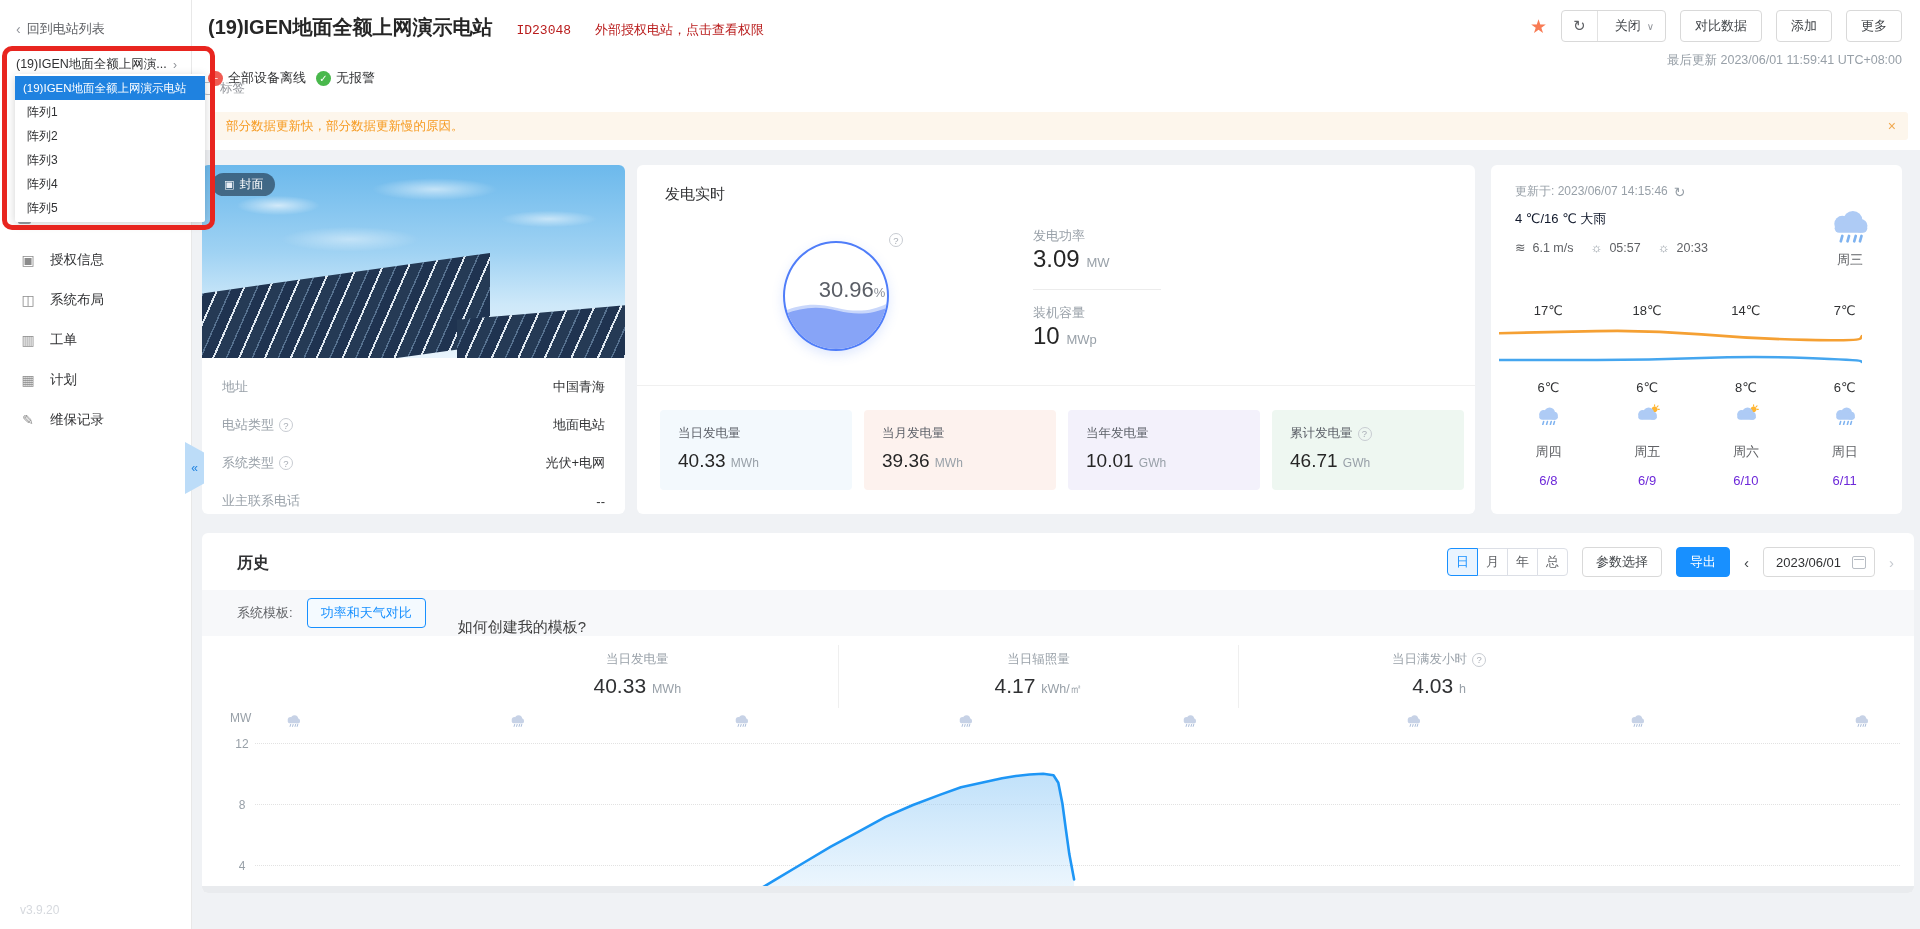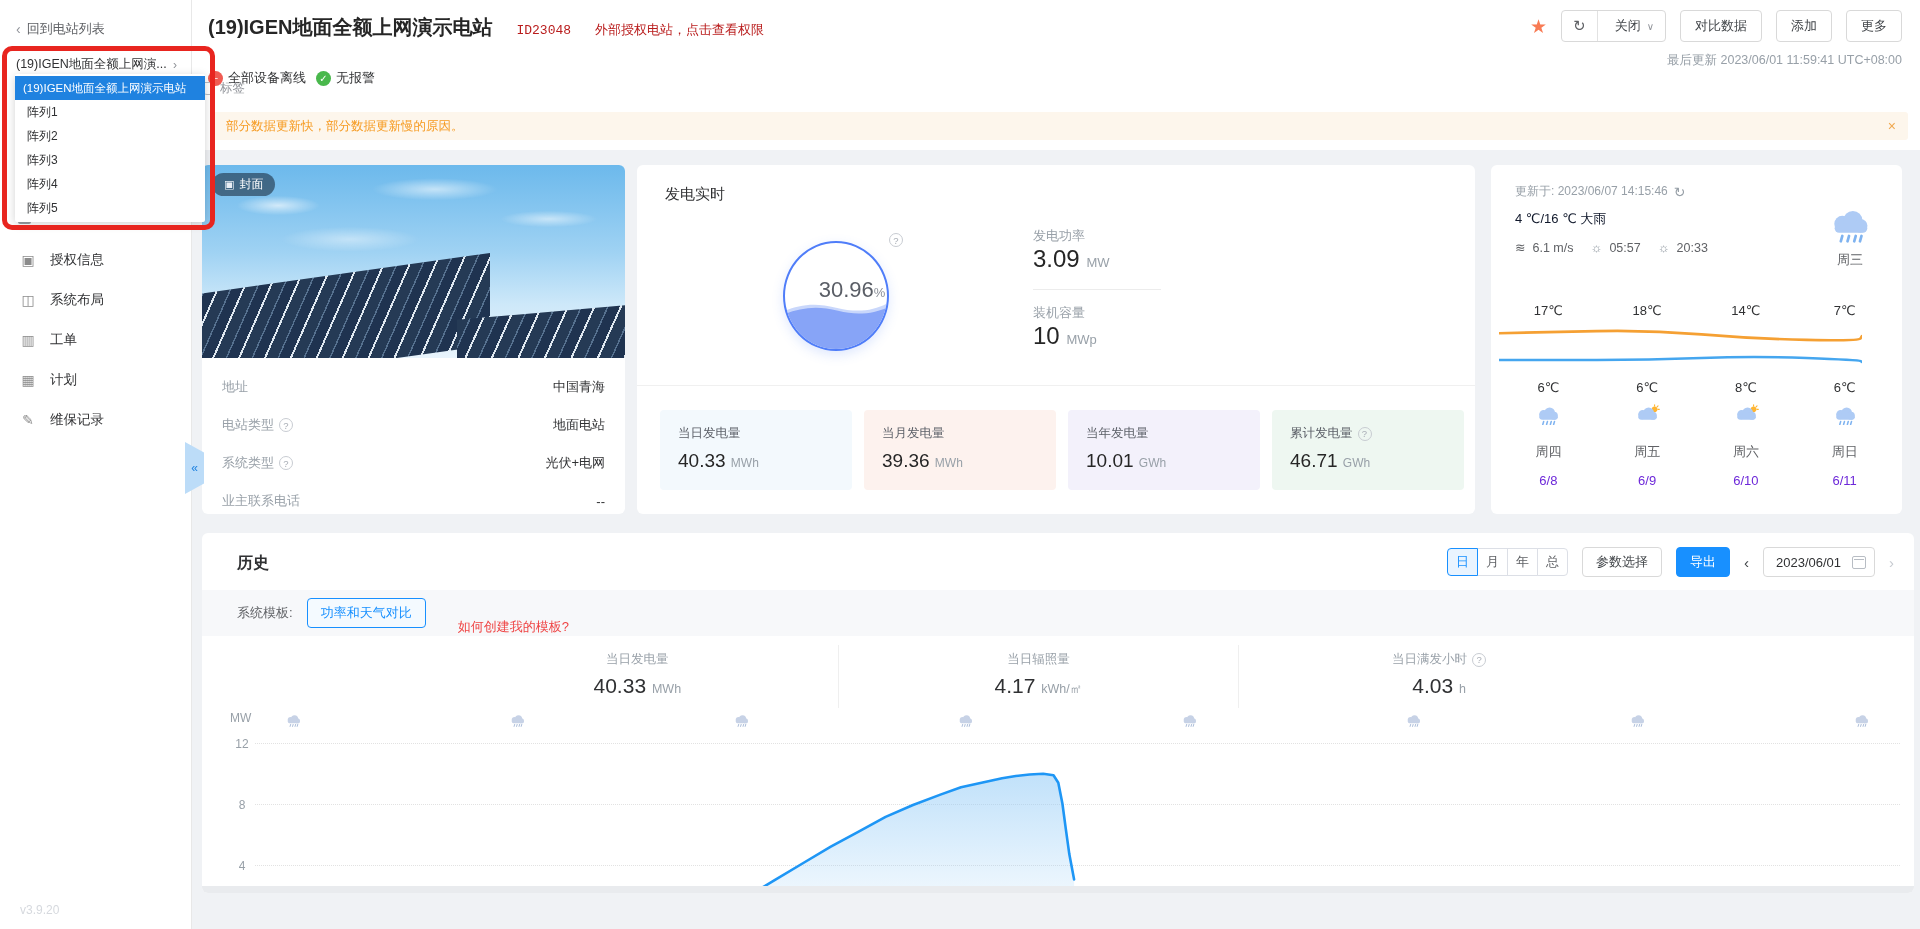--- a/index.html
+++ b/index.html
@@ -121,21 +121,21 @@
   .btn-primary { background:#1890ff; border-color:#1890ff; color:#fff; }
   .nav-chev { font-size:15px; color:#404448; cursor:pointer; }
   .nav-chev.dis { color:#c6cad0; }
   #date-box { height:30px; width:112px; border:1px solid #d9d9d9; border-radius:4px; display:flex; align-items:center;
      padding:0 8px 0 12px; font-size:13px; color:#303133; gap:8px; cursor:pointer; }
   .cal-ico { margin-left:auto; width:14px; height:13px; border:1.4px solid #b8bdc4; border-radius:2px; position:relative; }
   .cal-ico:before { content:""; position:absolute; left:1px; right:1px; top:2.5px; border-top:1.4px solid #b8bdc4; }
   #tpl-bar { position:absolute; left:0; right:0; top:57px; height:46px; background:#f7f8fa; display:flex; align-items:center; padding-left:35px; gap:14px; }
   #tpl-lbl { font-size:13px; color:#606266; }
   #tpl-btn { height:30px; padding:0 13px; border:1px solid #1890ff; color:#1890ff; background:#f4faff; border-radius:4px; font-size:13px; display:inline-flex; align-items:center; cursor:pointer; }
-  #tpl-link { font-size:13px; color:#ef4444; margin-left:18px; cursor:pointer;margin-top:28px; }
+  #tpl-link { font-size:15px; color:#404040; margin-left:18px; cursor:pointer;margin-top:28px; }
   #hist-stats { position:absolute; left:235px; top:112px; width:1202px; display:flex; }
   .h-stat { width:33.33%; text-align:center; border-left:1px solid #efefef; padding:4px 0 10px 0; }
   .h-stat:first-child { border-left:none; }
   .hs-lbl { font-size:12.5px; color:#98a0a8; display:inline-flex; align-items:center; gap:5px; }
   .hs-val { margin-top:6px; font-size:21px; color:#303133; }
   .hs-unit { font-size:12.5px; color:#98a0a8; }
   #mw-lbl { position:absolute; left:28px; top:178px; font-size:12px; color:#98a0a8; }
   .ytick { position:absolute; width:26px; text-align:center; font-size:12px; color:#98a0a8; }
   .gline { position:absolute; left:53px; width:1645px; border-top:1px dotted #e2e2e2; }
   #cloud-row { position:absolute; left:53px; top:180px; width:1645px; display:flex; justify-content:space-between; padding:0 30px; }

